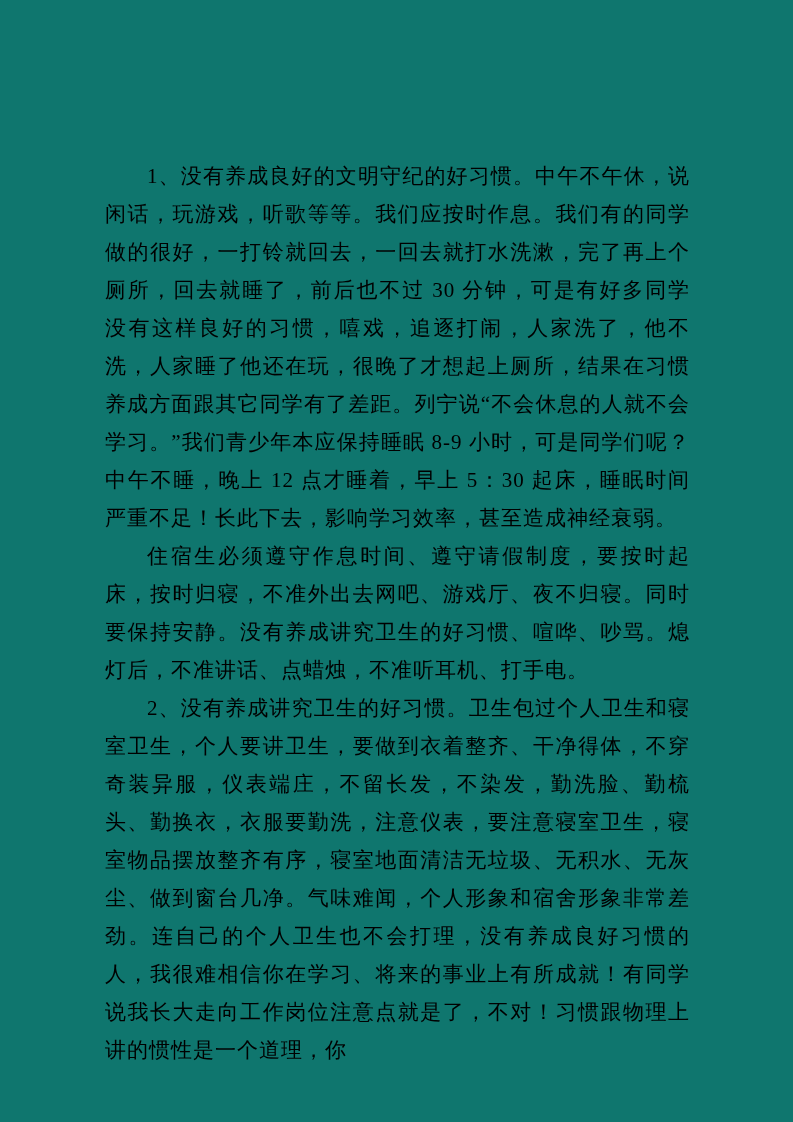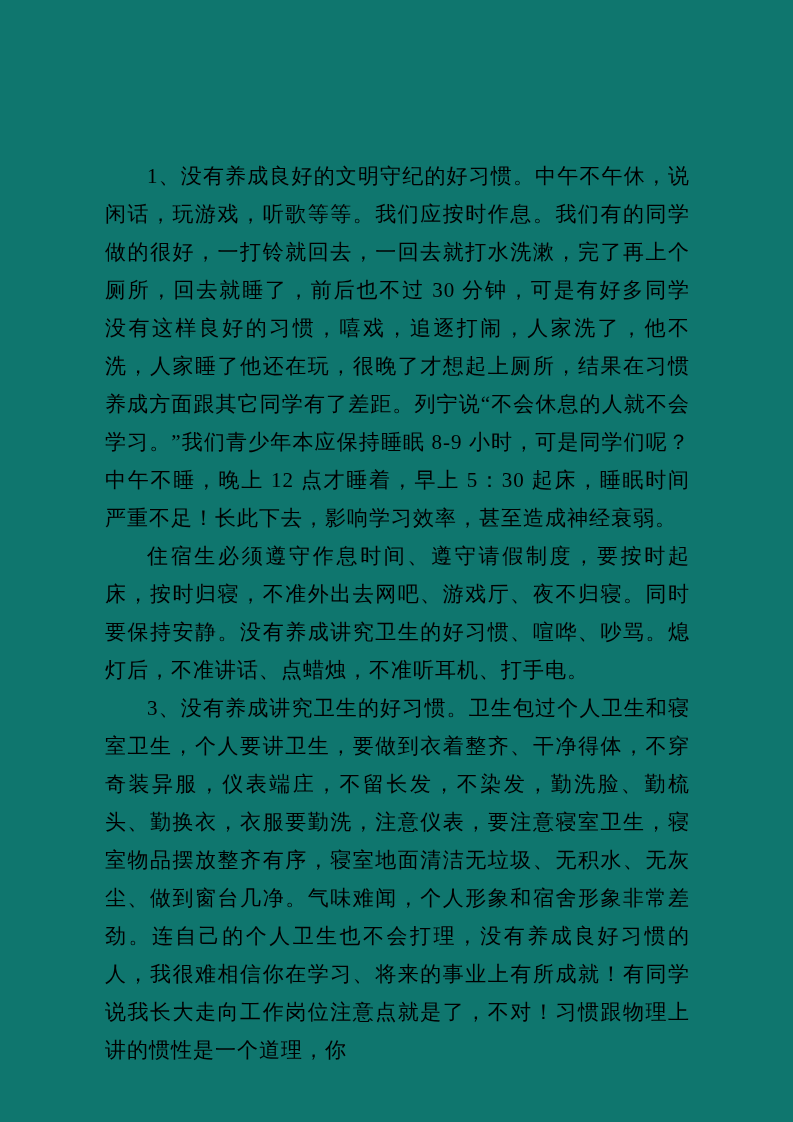--- a/index.html
+++ b/index.html
@@ -33,15 +33,15 @@
     word-break: break-all;
   }
 </style>
 </head>
 <body>
 
 <div class="page">
   <div class="doc-body">
     <p>1、没有养成良好的文明守纪的好习惯。中午不午休，说闲话，玩游戏，听歌等等。我们应按时作息。我们有的同学做的很好，一打铃就回去，一回去就打水洗漱，完了再上个厕所，回去就睡了，前后也不过 30 分钟，可是有好多同学没有这样良好的习惯，嘻戏，追逐打闹，人家洗了，他不洗，人家睡了他还在玩，很晚了才想起上厕所，结果在习惯养成方面跟其它同学有了差距。列宁说“不会休息的人就不会学习。”我们青少年本应保持睡眠 8-9 小时，可是同学们呢？中午不睡，晚上 12 点才睡着，早上 5：30 起床，睡眠时间严重不足！长此下去，影响学习效率，甚至造成神经衰弱。</p>
     <p>住宿生必须遵守作息时间、遵守请假制度，要按时起床，按时归寝，不准外出去网吧、游戏厅、夜不归寝。同时要保持安静。没有养成讲究卫生的好习惯、喧哗、吵骂。熄灯后，不准讲话、点蜡烛，不准听耳机、打手电。</p>
-    <p>3、没有养成讲究卫生的好习惯。卫生包过个人卫生和寝室卫生，个人要讲卫生，要做到衣着整齐、干净得体，不穿奇装异服，仪表端庄，不留长发，不染发，勤洗脸、勤梳头、勤换衣，衣服要勤洗，注意仪表，要注意寝室卫生，寝室物品摆放整齐有序，寝室地面清洁无垃圾、无积水、无灰尘、做到窗台几净。气味难闻，个人形象和宿舍形象非常差劲。连自己的个人卫生也不会打理，没有养成良好习惯的人，我很难相信你在学习、将来的事业上有所成就！有同学说我长大走向工作岗位注意点就是了，不对！习惯跟物理上讲的惯性是一个道理，你</p>
+    <p>2、没有养成讲究卫生的好习惯。卫生包过个人卫生和寝室卫生，个人要讲卫生，要做到衣着整齐、干净得体，不穿奇装异服，仪表端庄，不留长发，不染发，勤洗脸、勤梳头、勤换衣，衣服要勤洗，注意仪表，要注意寝室卫生，寝室物品摆放整齐有序，寝室地面清洁无垃圾、无积水、无灰尘、做到窗台几净。气味难闻，个人形象和宿舍形象非常差劲。连自己的个人卫生也不会打理，没有养成良好习惯的人，我很难相信你在学习、将来的事业上有所成就！有同学说我长大走向工作岗位注意点就是了，不对！习惯跟物理上讲的惯性是一个道理，你</p>
   </div>
 </div>
 
 </body></html>

